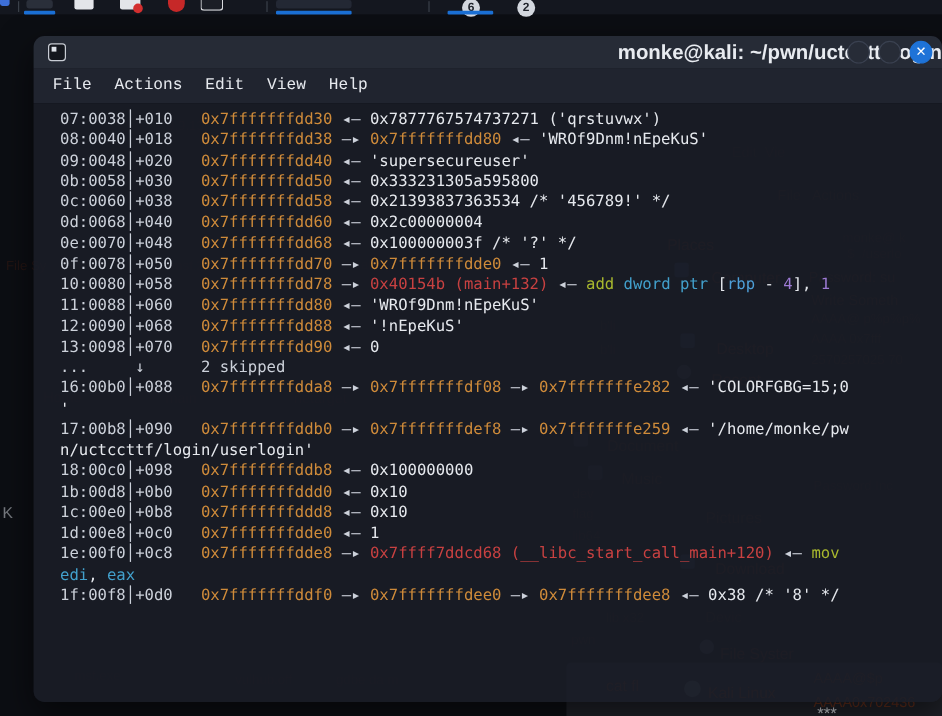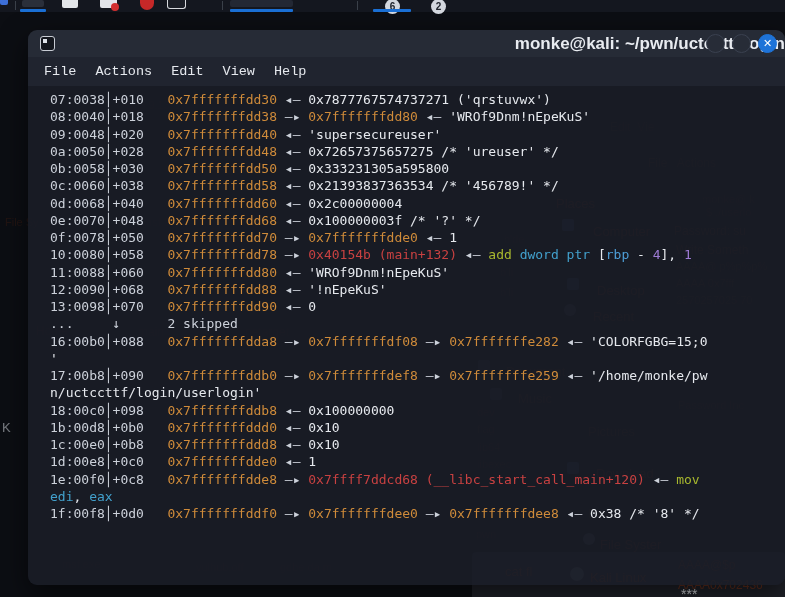--- a/index.html
+++ b/index.html
@@ -150,21 +150,20 @@
       <span class="menu-item">File</span>
       <span class="menu-item">Actions</span>
       <span class="menu-item">Edit</span>
       <span class="menu-item">View</span>
       <span class="menu-item">Help</span>
     </div>
   <div class="content" id="term">
       <div class="line"><span class="c-dim">07:0038│+010   </span><span class="c-addr">0x7fffffffdd30</span><span class="c-arw"> ◂— </span><span class="c-w">0x7877767574737271 ('qrstuvwx')</span></div>
       <div class="line"><span class="c-dim">08:0040│+018   </span><span class="c-addr">0x7fffffffdd38</span><span class="c-arw"> —▸ </span><span class="c-addr">0x7fffffffdd80</span><span class="c-arw"> ◂— </span><span class="c-w">'WROf9Dnm!nEpeKuS'</span></div>
       <div class="line"><span class="c-dim">09:0048│+020   </span><span class="c-addr">0x7fffffffdd40</span><span class="c-arw"> ◂— </span><span class="c-w">'supersecureuser'</span></div>
-      <div class="line"><span class="c-dim">0a:0050│+028   </span><span class="c-addr">0x7fffffffdd48</span><span class="c-arw"> ◂— </span><span class="c-w">0x72657375657275 /* 'ureuser' */</span></div>
       <div class="line"><span class="c-dim">0b:0058│+030   </span><span class="c-addr">0x7fffffffdd50</span><span class="c-arw"> ◂— </span><span class="c-w">0x333231305a595800</span></div>
       <div class="line"><span class="c-dim">0c:0060│+038   </span><span class="c-addr">0x7fffffffdd58</span><span class="c-arw"> ◂— </span><span class="c-w">0x21393837363534 /* '456789!' */</span></div>
       <div class="line"><span class="c-dim">0d:0068│+040   </span><span class="c-addr">0x7fffffffdd60</span><span class="c-arw"> ◂— </span><span class="c-w">0x2c00000004</span></div>
       <div class="line"><span class="c-dim">0e:0070│+048   </span><span class="c-addr">0x7fffffffdd68</span><span class="c-arw"> ◂— </span><span class="c-w">0x100000003f /* '?' */</span></div>
       <div class="line"><span class="c-dim">0f:0078│+050   </span><span class="c-addr">0x7fffffffdd70</span><span class="c-arw"> —▸ </span><span class="c-addr">0x7fffffffdde0</span><span class="c-arw"> ◂— </span><span class="c-w">1</span></div>
       <div class="line"><span class="c-dim">10:0080│+058   </span><span class="c-addr">0x7fffffffdd78</span><span class="c-arw"> —▸ </span><span class="c-red">0x40154b (main+132)</span><span class="c-arw"> ◂— </span><span class="c-grn">add</span><span class="c-w"> </span><span class="c-cyn">dword ptr </span><span class="c-w">[</span><span class="c-blu">rbp</span><span class="c-w"> - </span><span class="c-pur">4</span><span class="c-w">], </span><span class="c-pur">1</span></div>
       <div class="line"><span class="c-dim">11:0088│+060   </span><span class="c-addr">0x7fffffffdd80</span><span class="c-arw"> ◂— </span><span class="c-w">'WROf9Dnm!nEpeKuS'</span></div>
       <div class="line"><span class="c-dim">12:0090│+068   </span><span class="c-addr">0x7fffffffdd88</span><span class="c-arw"> ◂— </span><span class="c-w">'!nEpeKuS'</span></div>
       <div class="line"><span class="c-dim">13:0098│+070   </span><span class="c-addr">0x7fffffffdd90</span><span class="c-arw"> ◂— </span><span class="c-w">0</span></div>
       <div class="line"><span class="c-dim">...     ↓      2 skipped</span></div>

